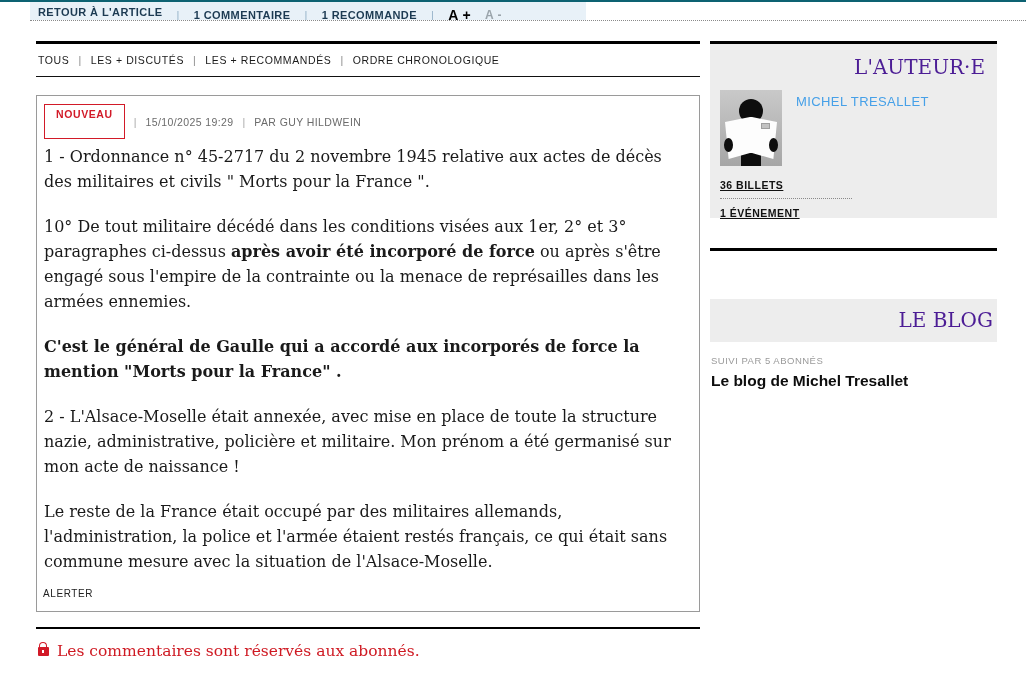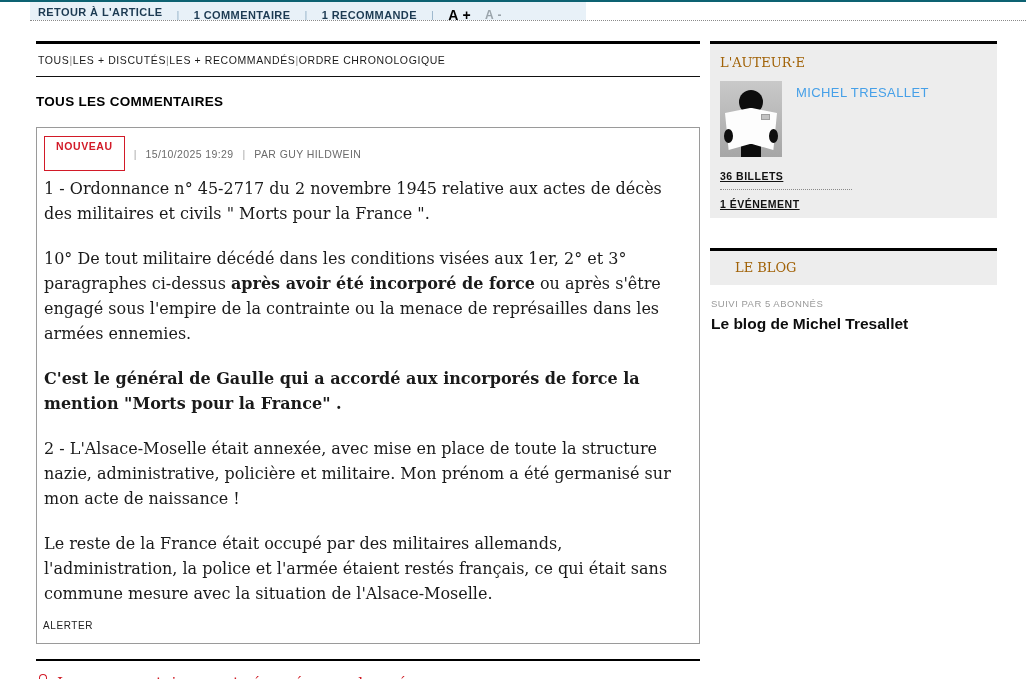--- a/index.html
+++ b/index.html
@@ -26,21 +26,21 @@
   .dotline { margin-left:30px; border-top:1px dotted #8a8a8a; }
 
   .cols { display:flex; margin:20px 0 0 36px; }
   .main { width:664px; }
   .sidebar { width:287px; margin-left:10px; }
 
   .bar3 { height:3px; background:#000; }
   .thinline { height:1px; background:#111; }
 
   .filters {
-    display:flex; align-items:center; padding:10px 0 10px 2px;
+    display:flex; align-items:center; gap:9px; padding:10px 0 10px 2px;
     font-size:10.5px; letter-spacing:.6px; color:#1a1a1a;
   }
   .filters .f-item { cursor:pointer; }
   .filters .f-sep { color:#8a8a8a; }
 
   .section-title { margin-top:17px; font-size:13.5px; font-weight:bold; letter-spacing:.3px; color:#000; }
 
   .comment-box { margin-top:18px; border:1px solid #9a9a9a; padding:6px 6px 10px 6px; }
   .c-header { display:flex; align-items:center; gap:9px; padding:2px 0 0 1px; }
   .badge-new {
@@ -71,42 +71,42 @@
     content:""; position:absolute; top:-5px; left:1px; width:6px; height:6px;
     border:1.6px solid #d21a28; border-bottom:none; border-radius:4px 4px 0 0;
   }
   .lock-icon::after {
     content:""; position:absolute; top:3px; left:4.4px; width:2px; height:3px; background:#fff;
   }
 
   
   .sb-graybg { background:#ededed; }
   .author-content { padding:11px 12px 15px 10px; height:174px; }
-  .sb-title { font-family:"DejaVu Serif", serif; font-size:13px; color:#a16207; }
+  .sb-title { font-family:"DejaVu Serif", serif; font-size:20px; color:#4c1d95;text-align:right; }
   .author-row { display:flex; margin-top:11px; }
   .avatar {
     position:relative; width:62px; height:76px; overflow:hidden; cursor:pointer;
     background:linear-gradient(#c9c9c9,#a6a6a6); flex:0 0 auto;
   }
   .av-head { position:absolute; top:9px; left:19px; width:24px; height:24px; background:#0d0d0d; border-radius:50%; }
   .av-torso { position:absolute; bottom:0; left:21px; width:20px; height:16px; background:#0d0d0d; }
   .av-hand-l { position:absolute; left:4px; top:48px; width:9px; height:14px; background:#0d0d0d; border-radius:50%; }
   .av-hand-r { position:absolute; right:4px; top:48px; width:9px; height:14px; background:#0d0d0d; border-radius:50%; }
   .av-paper {
     position:absolute; left:5px; top:27px; width:52px; height:42px; background:#fdfdfd;
     clip-path:polygon(0 12%, 48% 0, 52% 0, 100% 12%, 93% 100%, 52% 86%, 48% 86%, 7% 100%);
   }
   .av-win { position:absolute; right:12px; top:33px; width:9px; height:6px; background:#c2c2c2; border:1px solid #9e9e9e; }
   .author-name { margin:4px 0 0 14px; font-size:13px; letter-spacing:.4px; color:#46a0e8; cursor:pointer; }
   .sb-links { margin-top:13px; font-size:10.5px; font-weight:bold; letter-spacing:.5px; color:#111; }
   .sb-link { text-decoration:underline; cursor:pointer; display:inline-block; }
   .sb-dotsep { width:132px; border-top:1px dotted #8a8a8a; margin:7px 0 8px; }
 
   .blog-box { margin-top:30px; }
-  .blog-head { padding:9px 25px 10px; }
+  .blog-head { padding:9px 4px 10px;margin-top:48px; }
   .blog-followers { margin:13px 0 0 1px; font-size:9.5px; letter-spacing:.5px; color:#9a9a9a; }
   .blog-name { margin:6px 0 0 1px; font-size:15.5px; font-weight:bold; color:#0d0d0d; cursor:pointer; }
 </style>
 </head>
 <body>
 
 <div class="page">
 
   <div class="topline"></div>
 
@@ -135,21 +135,20 @@
         <span class="f-sep">|</span>
         <span class="f-item">LES + DISCUTÉS</span>
         <span class="f-sep">|</span>
         <span class="f-item">LES + RECOMMANDÉS</span>
         <span class="f-sep">|</span>
         <span class="f-item">ORDRE CHRONOLOGIQUE</span>
       </div>
 
       <div class="thinline"></div>
 
-      <div class="section-title">TOUS LES COMMENTAIRES</div>
 
       <div class="comment-box">
         <div class="c-header">
           <span class="badge-new">NOUVEAU</span>
           <span class="c-sep">|</span>
           <span class="c-meta">15/10/2025 19:29</span>
           <span class="c-sep">|</span>
           <span class="c-meta">PAR GUY HILDWEIN</span>
         </div>
 

